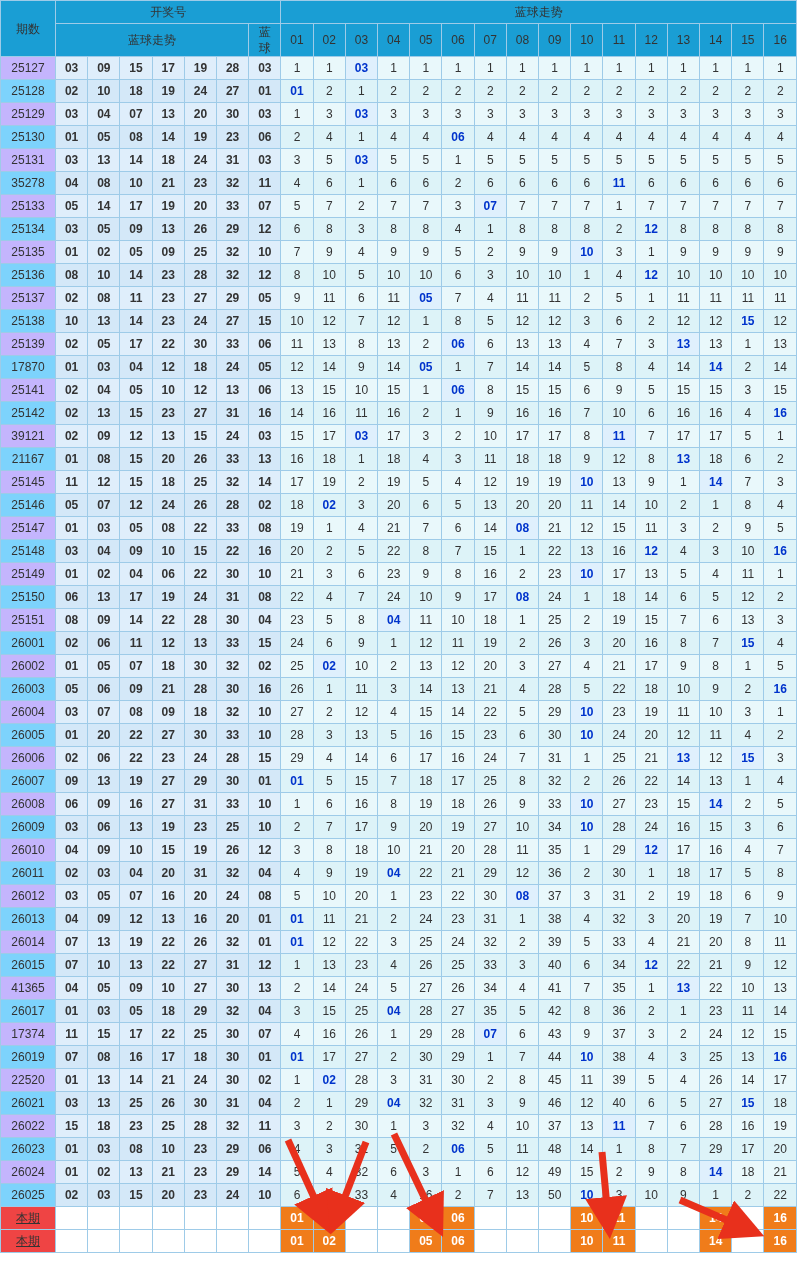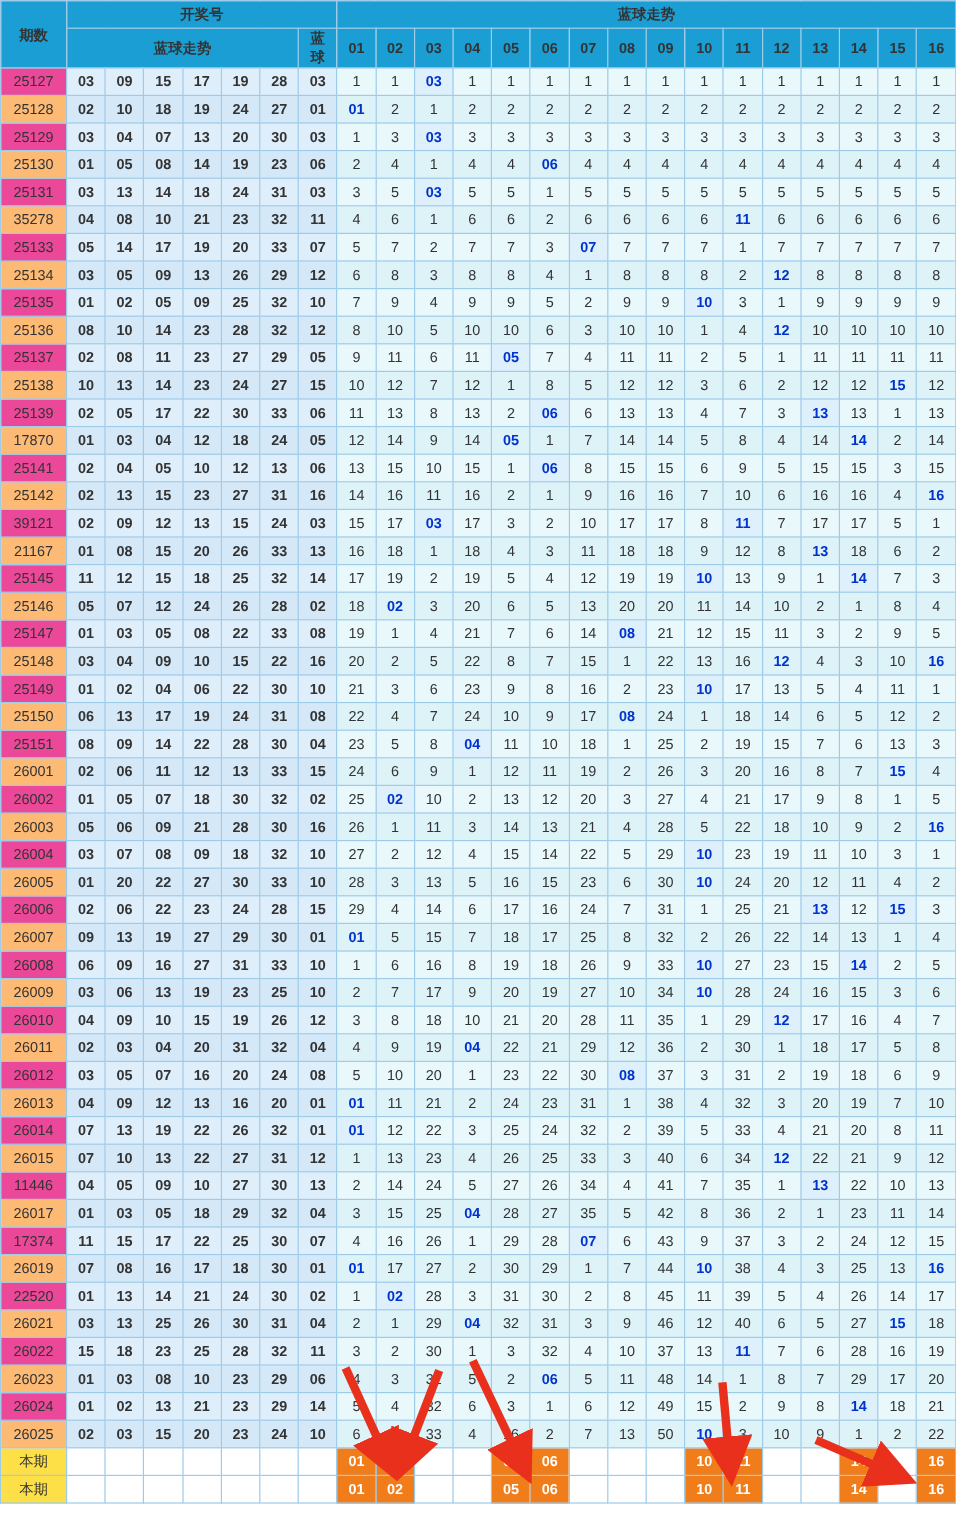--- a/index.html
+++ b/index.html
@@ -12,39 +12,39 @@
     font-size:12px;
     padding:0;
     height:22px;
     line-height:22px;
     color:#333;
   }
   
   thead th{
     background:#1a9ed4;
     color:#ffffff;
-    font-weight:bold;
+    font-weight:normal;
     font-size:13px;
     border:1px solid #6fc0e4;
   }
   thead th.small{font-size:12px;}
   th.period-head{width:54px;}
   th.bluehead{width:32px;}
   th.trendcol{width:33px;}
   
-  td.period{background:#ec4899;font-size:12px;color:#333;}
+  td.period{background:#c4b5fd;font-size:12px;color:#333;}
   td.red{background:#dfeefb;color:#333;font-weight:bold;}
   td.blue{background:#dfeefb;color:#333;font-weight:bold;}
   td.cell{background:#e9f8fb;color:#bfd9e6;}
   td.cell.hit{color:#0033cc;font-weight:bold;background:#dff0fd;}
   tr.alt td.cell{background:#ddf3f8;}
-  tr.alt td.period{background:#fdba74;}
+  tr.alt td.period{background:#7dd3fc;}
   tr.alt td.red,tr.alt td.blue{background:#d4e8f8;}
   
-  td.footlabel{background:#fde047;font-size:12px;}
+  td.footlabel{background:#ef4444;font-size:12px;text-decoration:underline;}
   td.foot{background:#ffffff;height:24px;}
   td.foot.mark{background:#f07c1a;color:#ffffff;font-weight:bold;}
   .arrow-layer{position:absolute;left:0;top:0;width:797px;height:1273px;pointer-events:none;}
 </style>
 </head>
 <body>
 
 <div id="wrap">
   <table class="lottery">
     <thead>
@@ -1109,21 +1109,21 @@
           <td class="cell">40</td>
           <td class="cell">6</td>
           <td class="cell">34</td>
           <td class="cell hit">12</td>
           <td class="cell">22</td>
           <td class="cell">21</td>
           <td class="cell">9</td>
           <td class="cell">12</td>
         </tr>
         <tr>
-          <td class="period">11446</td>
+          <td class="period">41365</td>
           <td class="red">04</td>
           <td class="red">05</td>
           <td class="red">09</td>
           <td class="red">10</td>
           <td class="red">27</td>
           <td class="red">30</td>
           <td class="blue">13</td>
           <td class="cell">2</td>
           <td class="cell">14</td>
           <td class="cell">24</td>

